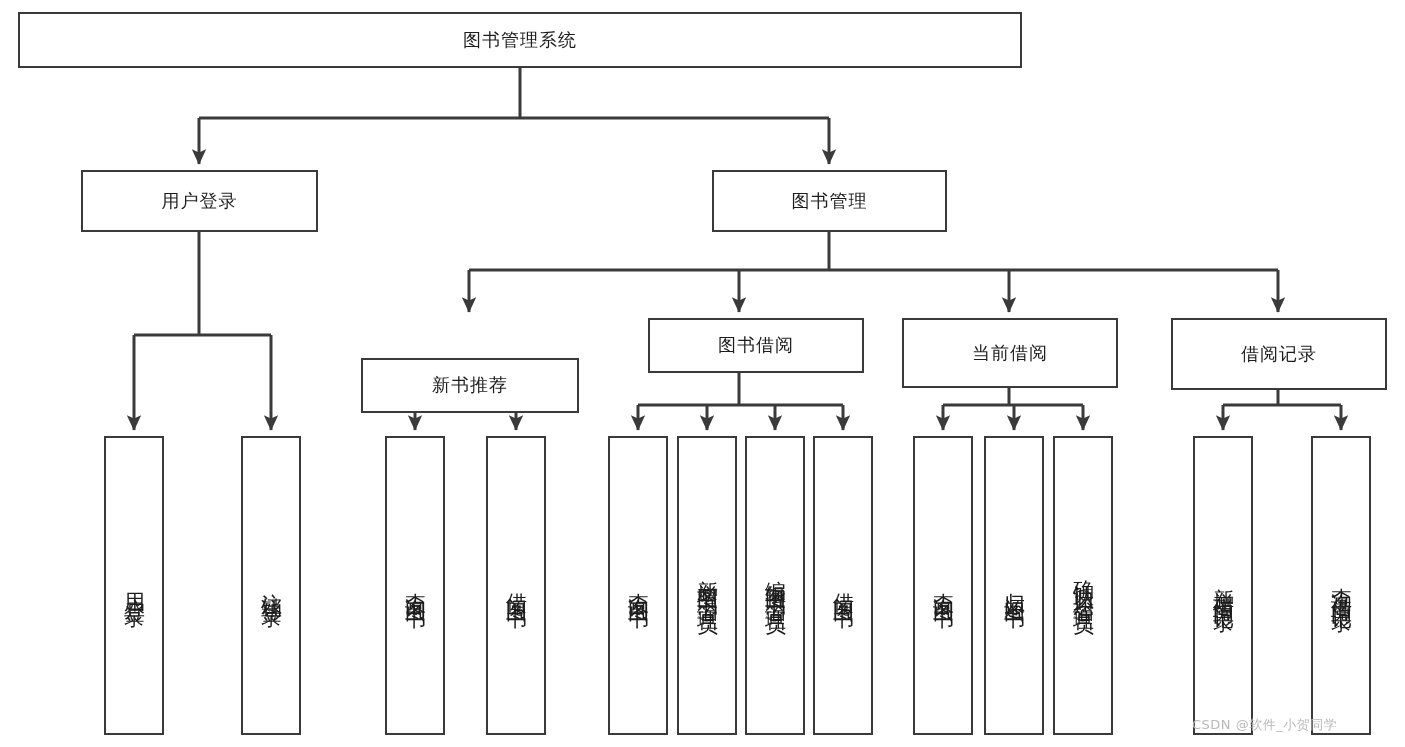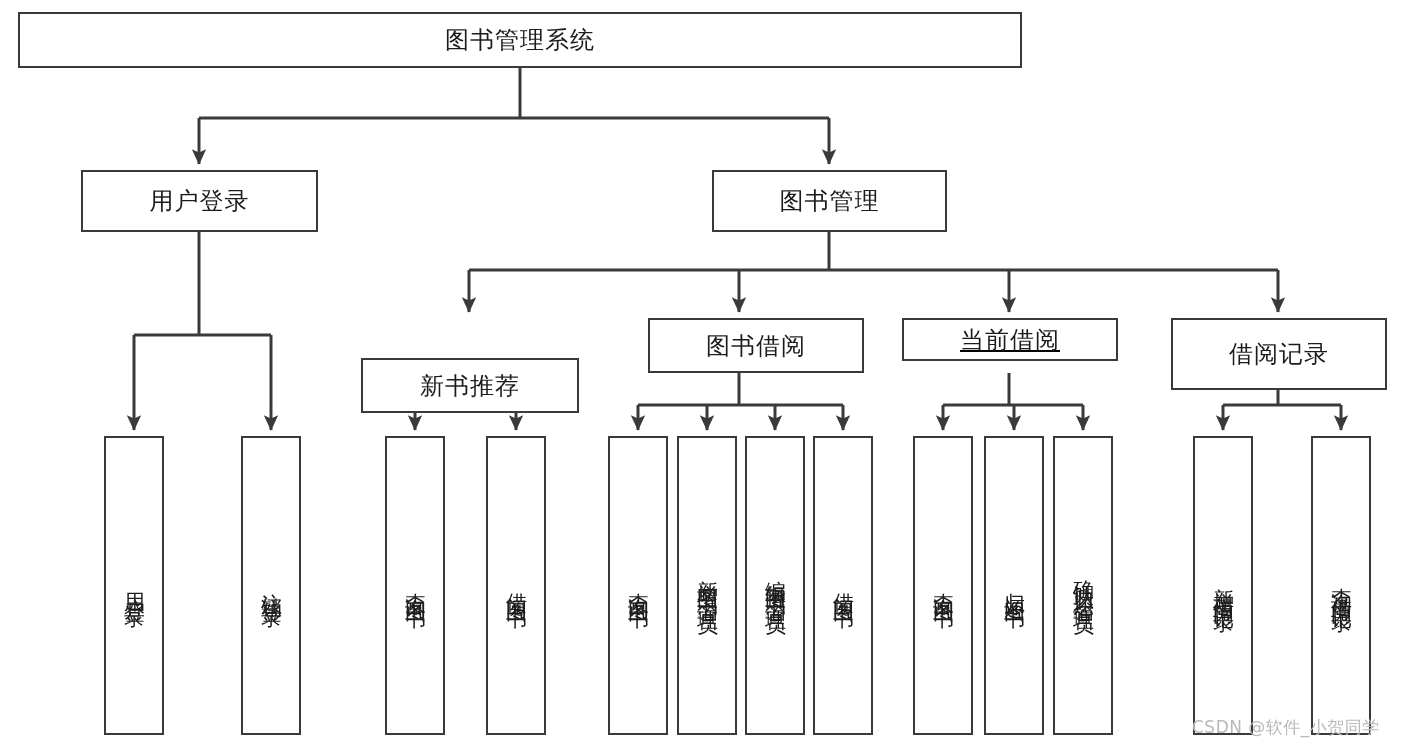--- a/index.html
+++ b/index.html
@@ -28,42 +28,42 @@
   .node {
     position: absolute;
     box-sizing: border-box;
     background: #ffffff;
     border: 2.5px solid #3a3a3a;
     display: flex;
     align-items: center;
     justify-content: center;
   }
   .node .label {
-    font-size: 24px;
+    font-size: 18px;
     color: #1c1c1c;
     letter-spacing: 1px;
     line-height: 1.25;
     white-space: nowrap;
   }
   .node.vertical {
     align-items: center;
     justify-content: center;
   }
   .node.vertical .label {
     writing-mode: vertical-rl;
     text-orientation: upright;
     font-size: 21px;
     letter-spacing: 5px;
     line-height: 1.1;
     white-space: nowrap;
     max-height: 284px;
   }
   .watermark {
     position: absolute;
-    font-size: 17px;
+    font-size: 13px;
     color: #b9b9b9;
     letter-spacing: 0.5px;
     white-space: nowrap;
     user-select: none;
   }
 </style>
 </head>
 <body>
 
 <div id="canvas">
@@ -130,21 +130,21 @@
   <div class="node" id="l2-1" style="left: 712px; top: 170px; width: 235px; height: 62px;">
     <span class="label">图书管理</span>
   </div>
 
   <div class="node" id="l3-0" style="left: 361px; top: 318px; width: 218px; height: 55px; margin-top: 40px;">
     <span class="label">新书推荐</span>
   </div>
   <div class="node" id="l3-1" style="left: 632px; top: 318px; width: 216px; height: 55px; margin-left: 16px;">
     <span class="label">图书借阅</span>
   </div>
-  <div class="node" id="l3-2" style="left: 902px; top: 318px; width: 216px; height: 43px; text-decoration: underline;">
+  <div class="node" id="l3-2" style="left: 902px; top: 318px; width: 216px; height: 70px;">
     <span class="label">当前借阅</span>
   </div>
   <div class="node" id="l3-3" style="left: 1171px; top: 318px; width: 216px; height: 72px;">
     <span class="label">借阅记录</span>
   </div>
 
   <div class="node vertical" id="leaf-0" style="left: 104px; top: 436px; width: 60px; height: 299px;">
     <span class="label">用户登录</span>
   </div>
   <div class="node vertical" id="leaf-1" style="left: 241px; top: 436px; width: 60px; height: 299px;">

